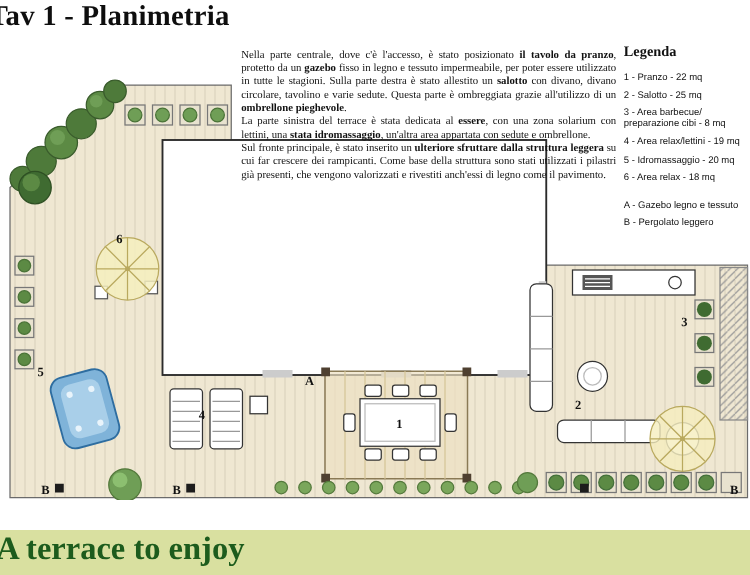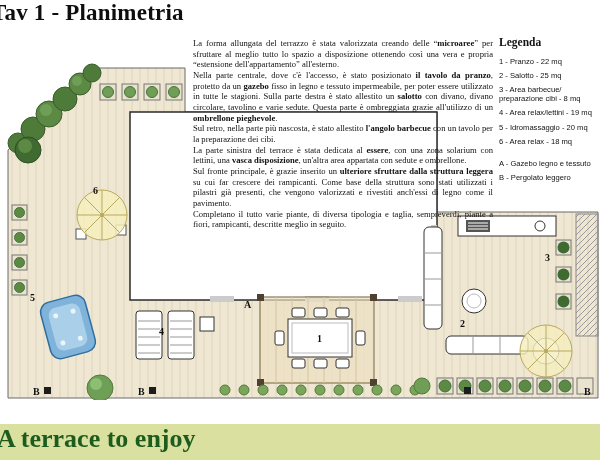--- a/index.html
+++ b/index.html
@@ -239,26 +239,23 @@
     <rect x="44" y="332" width="7" height="7" fill="#1d1d1d"></rect>
     <rect x="149" y="332" width="7" height="7" fill="#1d1d1d"></rect>
     <rect x="464" y="332" width="7" height="7" fill="#1d1d1d"></rect>
   </g>
   <text class="badge" x="33" y="340" font-size="10" fill="#111">B</text>
   <text class="badge" x="138" y="340" font-size="10" fill="#111">B</text>
   <text class="badge" x="584" y="340" font-size="10" fill="#111">B</text>
 </svg>
 
 <div class="description">
-  <p class="desc-p"><span>La forma allungata del terrazzo è stata valorizzata creando delle “</span><span class="b">microaree</span><span>” per sfruttare al meglio tutto lo spazio a disposizione ottenendo così una vera e propria “estensione dell'appartamento” all'esterno.</span></p>
   <p class="desc-p"><span>Nella parte centrale, dove c'è l'accesso, è stato posizionato </span><span class="b">il tavolo da pranzo</span><span>, protetto da un </span><span class="b">gazebo</span><span> fisso in legno e tessuto impermeabile, per poter essere utilizzato in tutte le stagioni. Sulla parte destra è stato allestito un </span><span class="b">salotto</span><span> con divano, divano circolare, tavolino e varie sedute. Questa parte è ombreggiata grazie all'utilizzo di un </span><span class="b">ombrellone pieghevole</span><span>.</span></p>
-  <p class="desc-p"><span>Sul retro, nella parte più nascosta, è stato allestito </span><span class="b">l'angolo barbecue</span><span> con un tavolo per la preparazione dei cibi.</span></p>
-  <p class="desc-p"><span>La parte sinistra del terrace è stata dedicata al </span><span class="b">essere</span><span>, con una zona solarium con lettini, una </span><span class="b">vasca disposizione</span><span>, un'altra area appartata con sedute e ombrellone.</span></p>
-  <p class="desc-p"><span>Sul fronte principale, è grazie inserito un </span><span class="b">ulteriore sfruttare dalla struttura leggera</span><span> su cui far crescere dei rampicanti. Come base della struttura sono stati utilizzati i pilastri già presenti, che vengono valorizzati e rivestiti anch'essi di legno come il pavimento.</span></p>
-  <p class="desc-p"><span>Completano il tutto varie piante, di diversa tipologia e taglia, sempreverdi, piante a fiori, rampicanti, descritte meglio in seguito.</span></p>
+  <p class="desc-p"><span>La parte sinistra del terrace è stata dedicata al </span><span class="b">essere</span><span>, con una zona solarium con lettini, una </span><span class="b">stata idromassaggio</span><span>, un'altra area appartata con sedute e ombrellone.</span></p>
+  <p class="desc-p"><span>Sul fronte principale, è stato inserito un </span><span class="b">ulteriore sfruttare dalla struttura leggera</span><span> su cui far crescere dei rampicanti. Come base della struttura sono stati utilizzati i pilastri già presenti, che vengono valorizzati e rivestiti anch'essi di legno come il pavimento.</span></p>
 </div>
 
 <div class="legend">
   <h2>Legenda</h2>
   <div class="legend-item">1 - Pranzo - 22 mq</div>
   <div class="legend-item">2 - Salotto - 25 mq</div>
   <div class="legend-item">3 - Area barbecue/
 preparazione cibi - 8 mq</div>
   <div class="legend-item">4 - Area relax/lettini - 19 mq</div>
   <div class="legend-item">5 - Idromassaggio - 20 mq</div>

